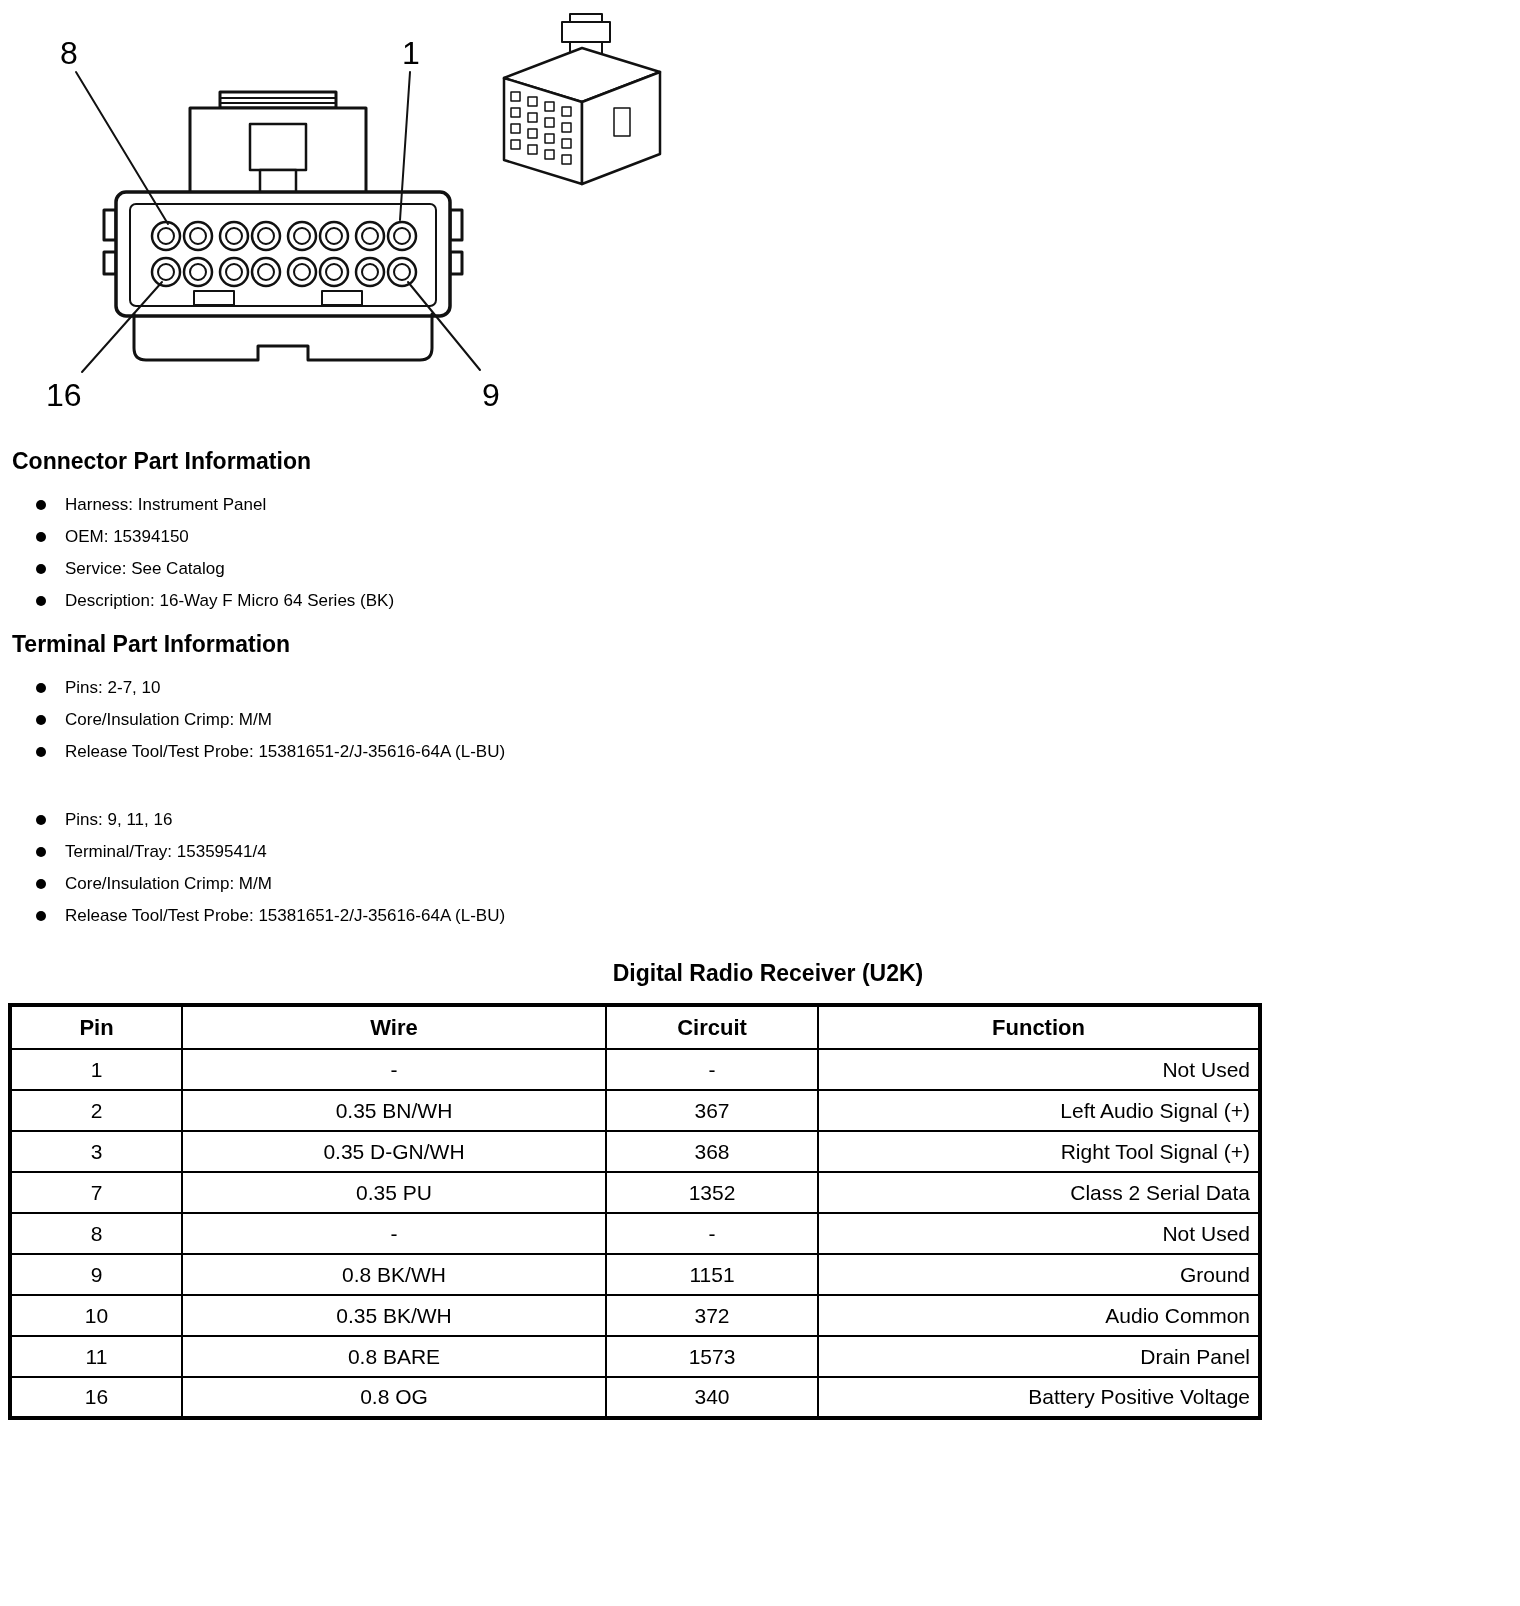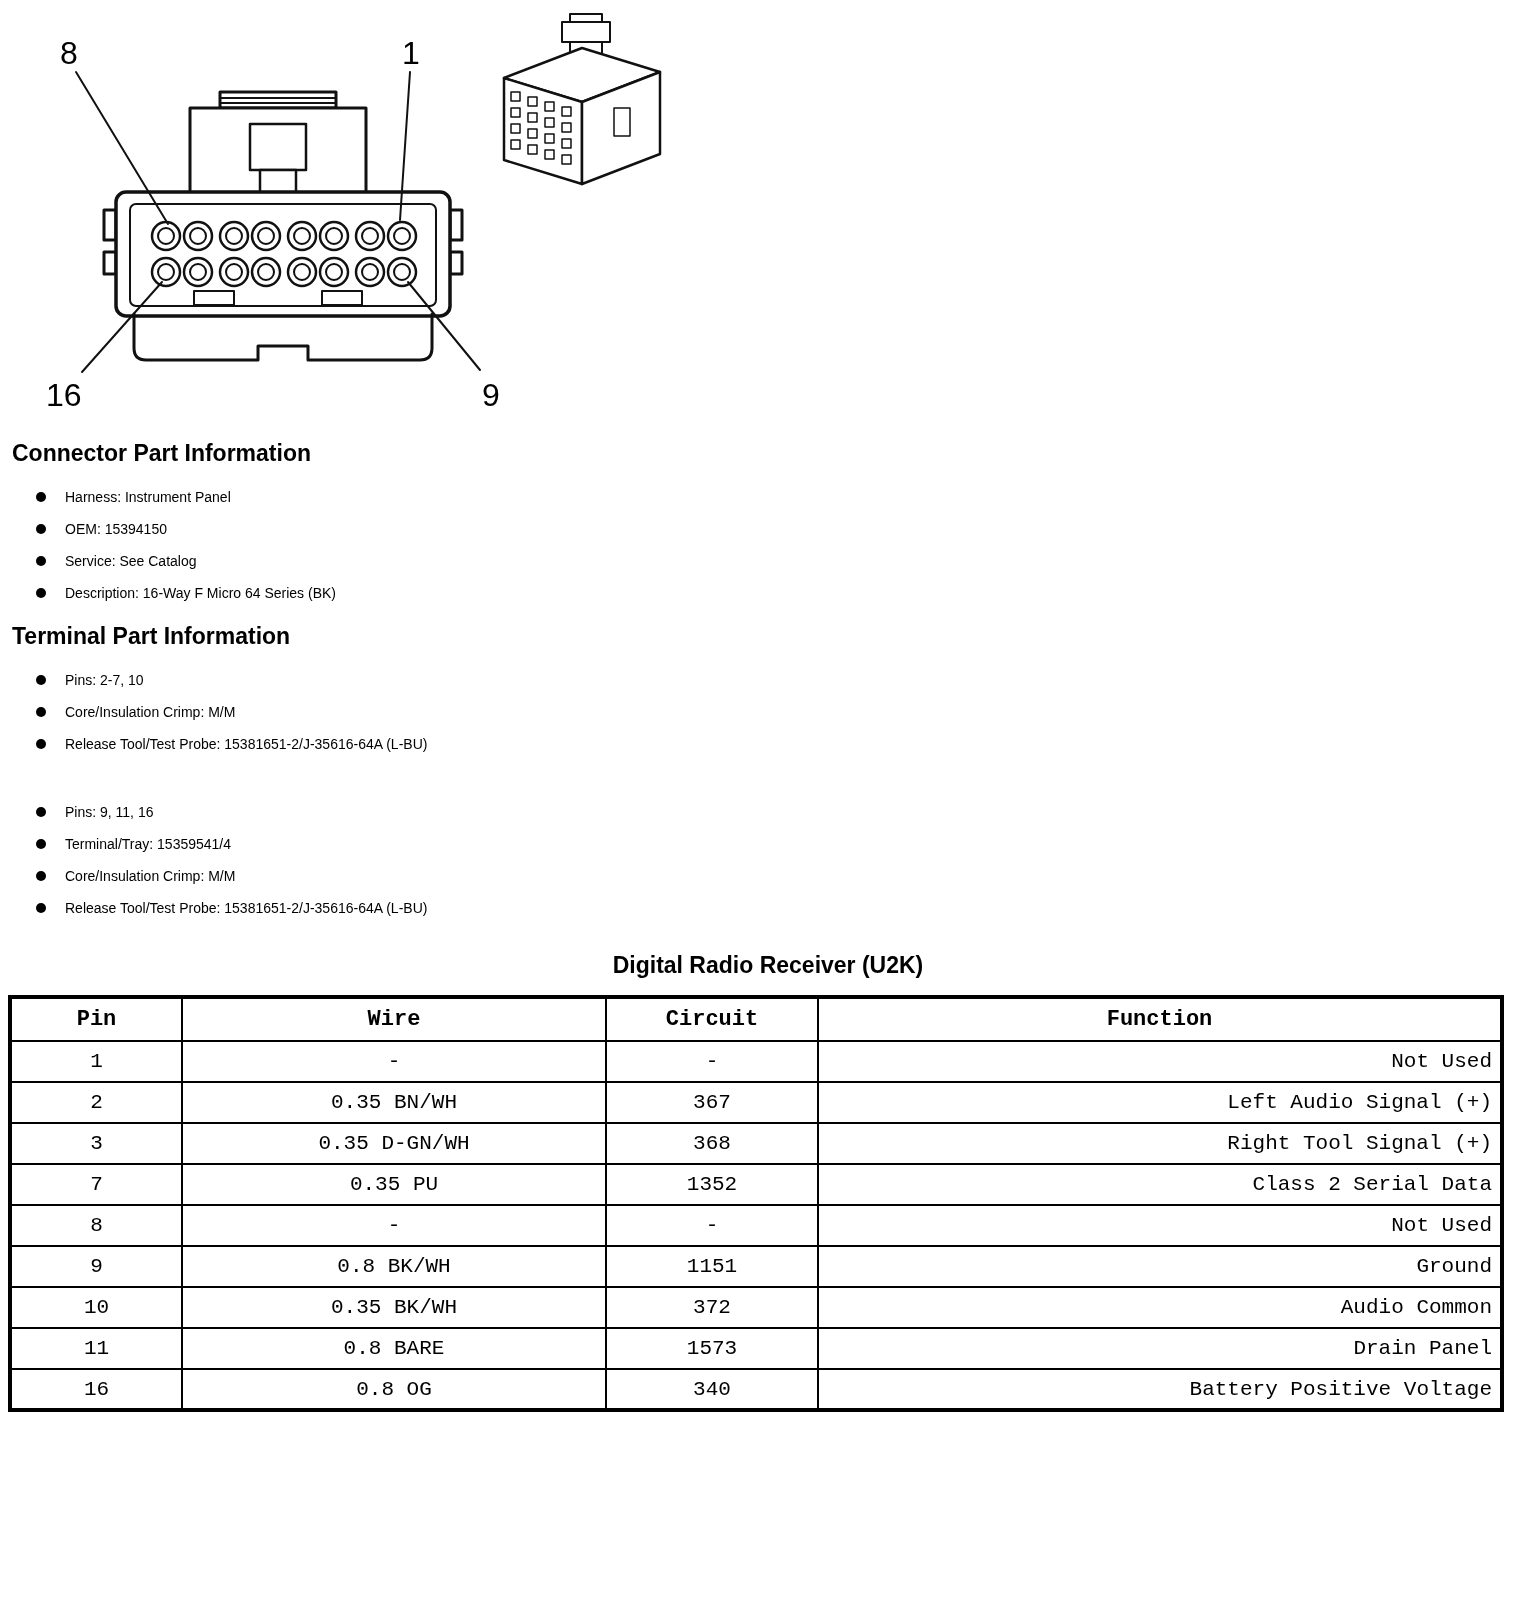--- a/index.html
+++ b/index.html
@@ -13,51 +13,50 @@
   }
   .diagram-area {
     position: relative;
     height: 440px;
     padding-top: 8px;
   }
   .diagram-svg { display: block; margin-left: 18px; }
   .section-heading {
     font-size: 23px;
     font-weight: bold;
-    margin: 0 0 14px 12px;
+    margin: 8px 0 14px 12px;
   }
   .bullet-list { margin: 0 0 14px 0; }
   .bullet {
     display: flex;
     align-items: center;
     height: 32px;
-    font-size: 14px;
+    font-size: 17px;
     margin-left: 36px;
   }
   .dot {
     width: 10px;
     height: 10px;
     background: #000;
     border-radius: 50%;
     flex: 0 0 auto;
     margin-right: 19px;
   }
   .group-gap { height: 22px; }
   .table-title {
     text-align: center;
     font-weight: bold;
     font-size: 23px;
     margin: 28px 0 16px 16px;
   }
   table.pinout {
     border-collapse: collapse;
-    width: 1496px;
+    width: 1254px;
     margin: 0 8px;
     border: 4px solid #000;
-    font-family: Liberation Mono, monospace;
   }
   table.pinout th, table.pinout td {
     border: 2px solid #000;
     padding: 5px 8px;
     font-size: 21px;
   }
   table.pinout th {
     font-size: 22px;
     font-weight: bold;
     text-align: center;

